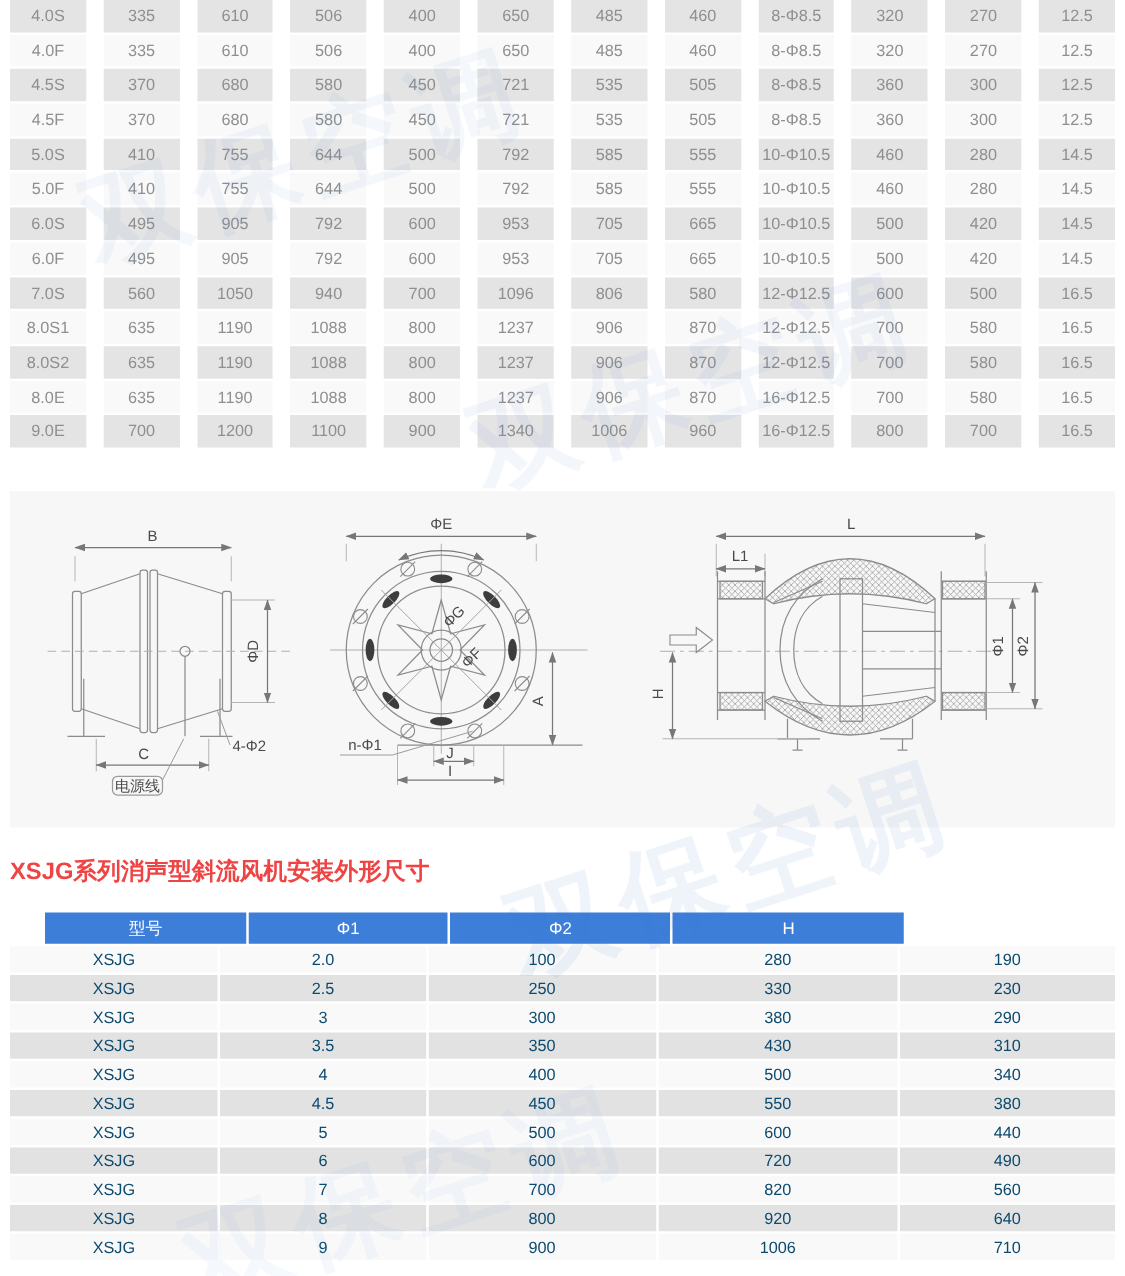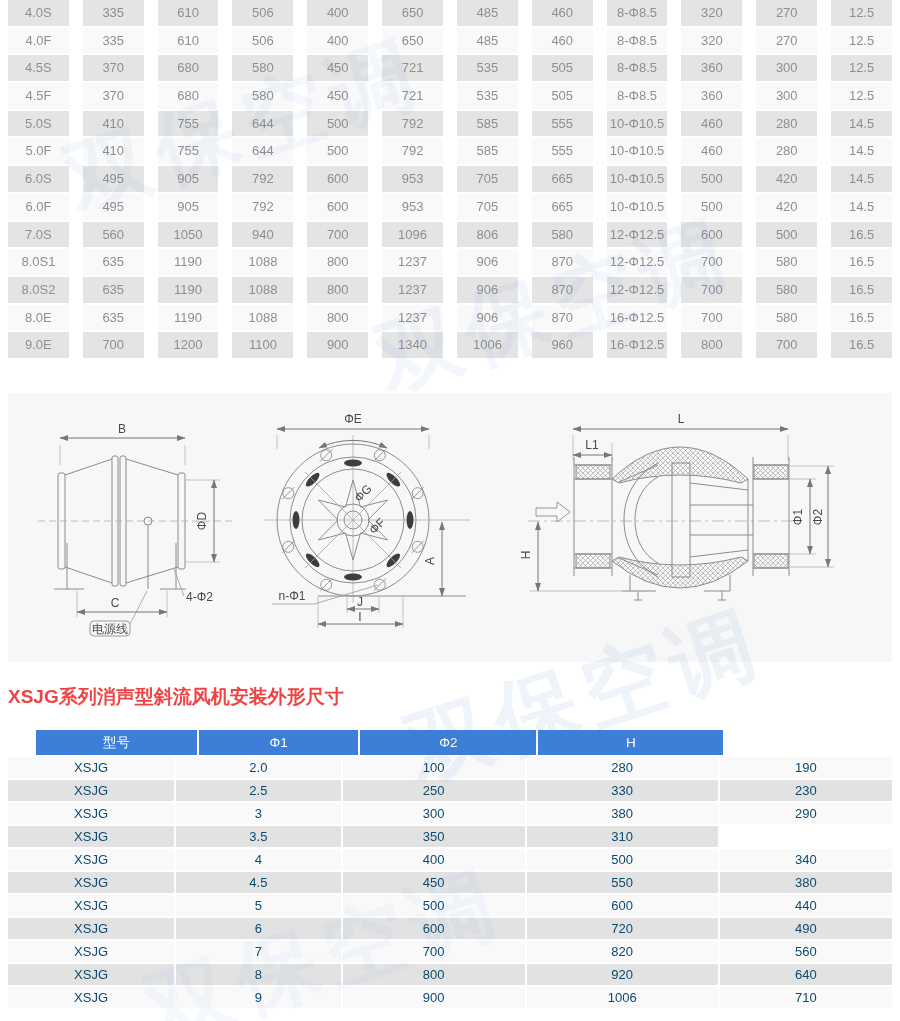--- a/index.html
+++ b/index.html
@@ -441,20 +441,21 @@
         <div class="bcell">XSJG</div>
         <div class="bcell">3</div>
         <div class="bcell">300</div>
         <div class="bcell">380</div>
         <div class="bcell">290</div>
       </div>
       <div class="brow dark">
         <div class="bcell">XSJG</div>
         <div class="bcell">3.5</div>
         <div class="bcell">350</div>
+        <div class="bcell">430</div>
         <div class="bcell">310</div>
       </div>
       <div class="brow light">
         <div class="bcell">XSJG</div>
         <div class="bcell">4</div>
         <div class="bcell">400</div>
         <div class="bcell">500</div>
         <div class="bcell">340</div>
       </div>
       <div class="brow dark">

